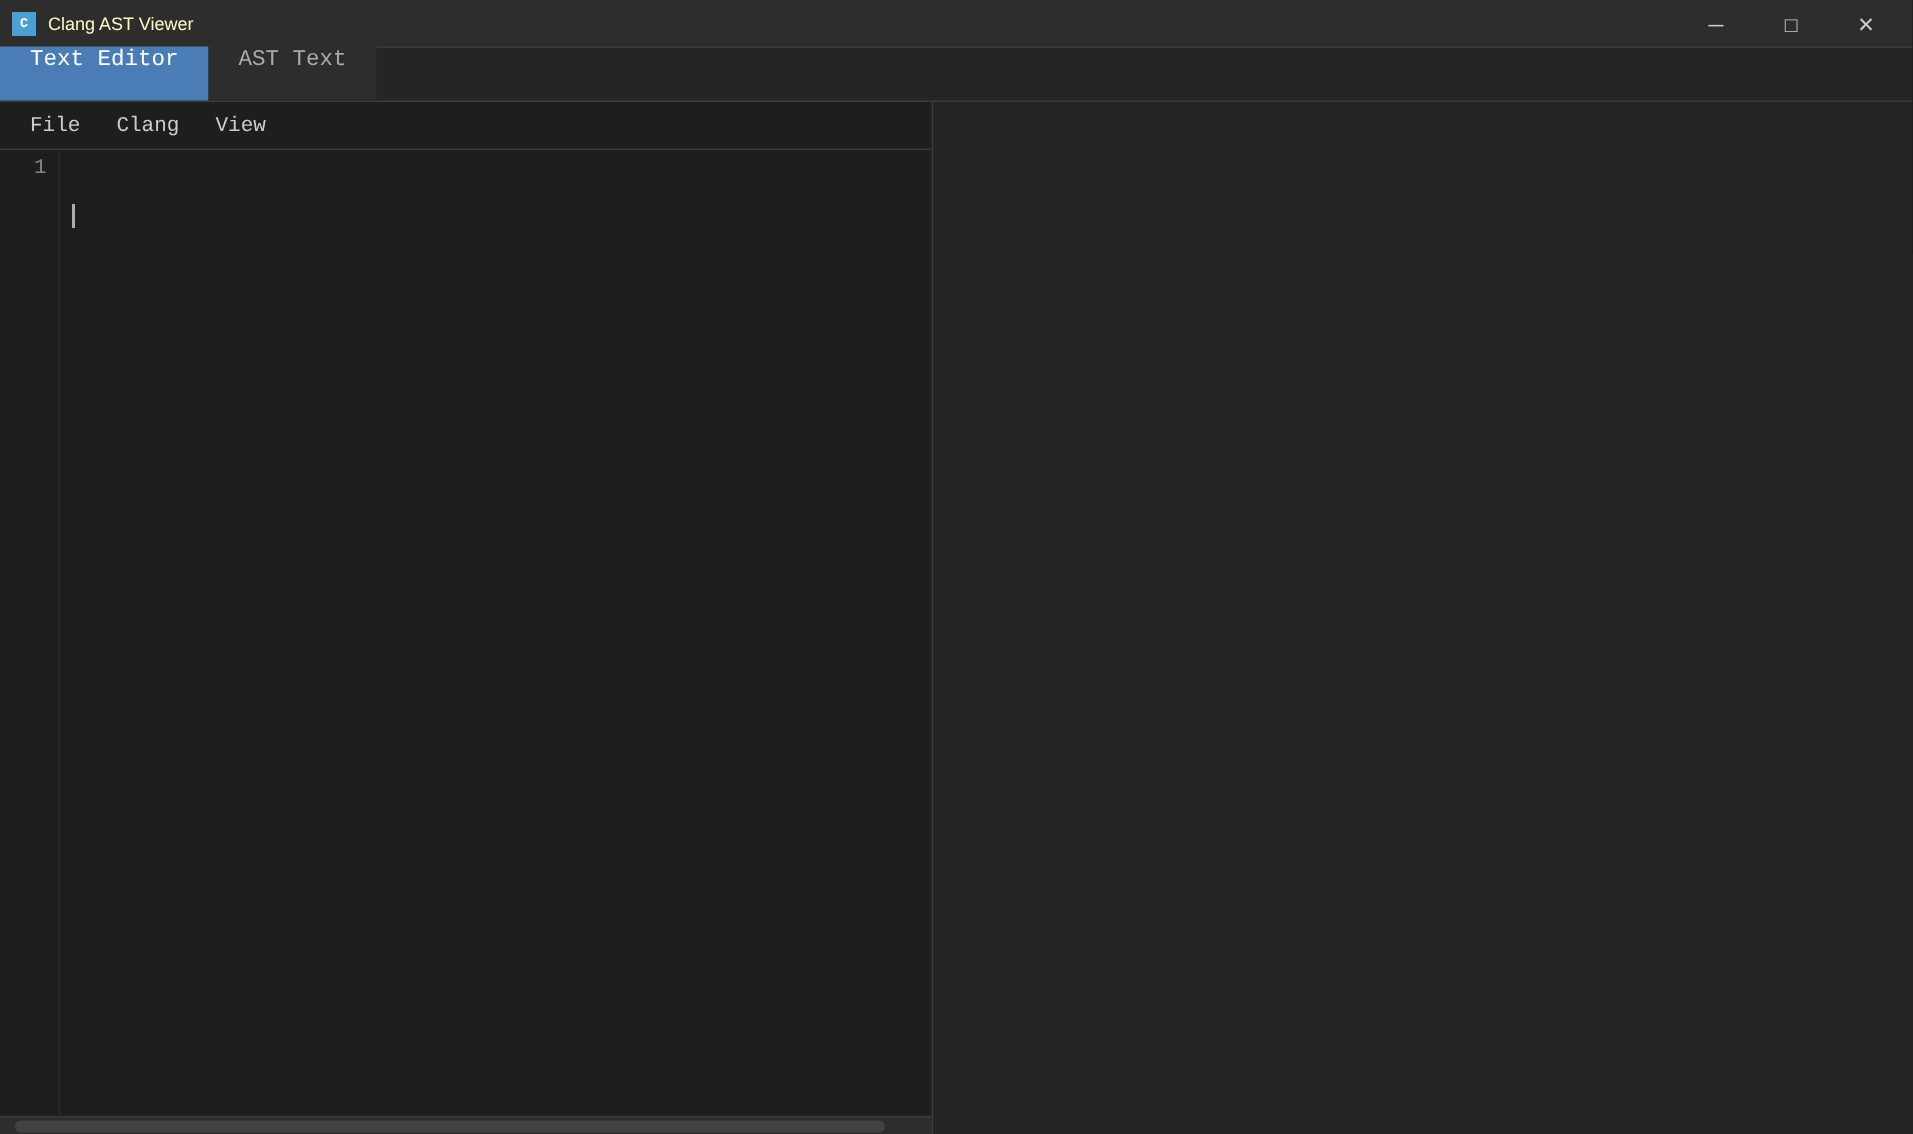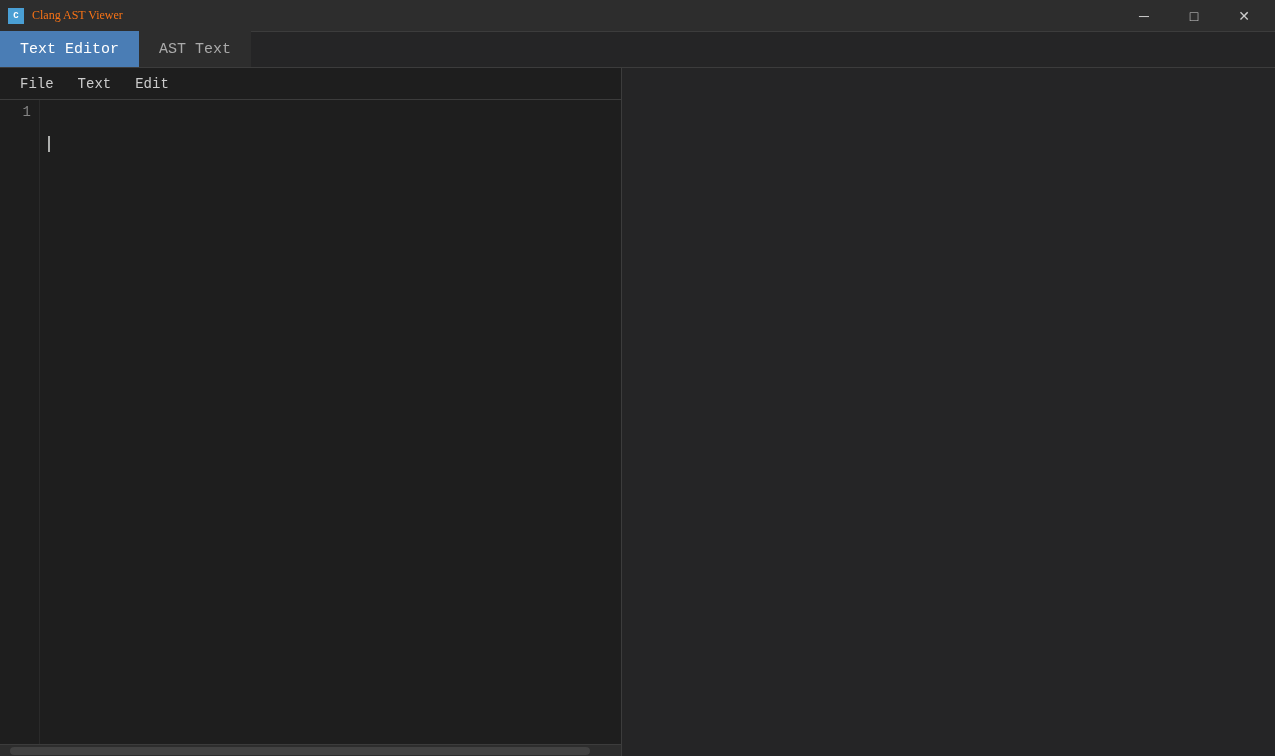--- a/index.html
+++ b/index.html
@@ -41,22 +41,22 @@
       display: flex;
       align-items: center;
       justify-content: center;
       font-size: 9px;
       color: white;
       font-weight: bold;
     }
 
     .title-bar-title {
       font-size: 12px;
-      color: #f97316;
-      font-family: Liberation Serif, serif;
+      color: #fef9c3;
+      font-family: Liberation Sans, sans-serif;
     }
 
     .title-bar-controls {
       display: flex;
       gap: 4px;
     }
 
     .title-btn {
       width: 46px;
       height: 32px;
@@ -77,21 +77,20 @@
       background: #252526;
       height: 36px;
       align-items: flex-end;
       border-bottom: 1px solid #3c3c3c;
     }
 
     .tab {
       height: 36px;
       padding: 0 20px;
       display: flex;
-      align-items: center;
       font-family: 'Courier New', Courier, monospace;
       font-size: 14px;
       cursor: pointer;
       white-space: nowrap;
     }
 
     .tab-text-editor {
       background: #4a7db5;
       color: #ffffff;
       font-size: 15px;
@@ -266,22 +265,22 @@
     <span>AST Text</span>
   </div>
 </div>
 
 <div class="main-content">
 
   <div class="text-editor-panel">
 
     <div class="menu-bar">
       <div class="menu-item">File</div>
-      <div class="menu-item">Text</div>
-      <div class="menu-item">Edit</div>
+      <div class="menu-item">Clang</div>
+      <div class="menu-item">View</div>
     </div>
 
 
     <div class="editor-area">
       <div class="editor-content">
         <div class="line-numbers">
           <div>1</div>
         </div>
         <div class="code-area" contenteditable="true" spellcheck="false" style="">
           <div class="cursor-line"><span class="text-cursor"></span></div>

